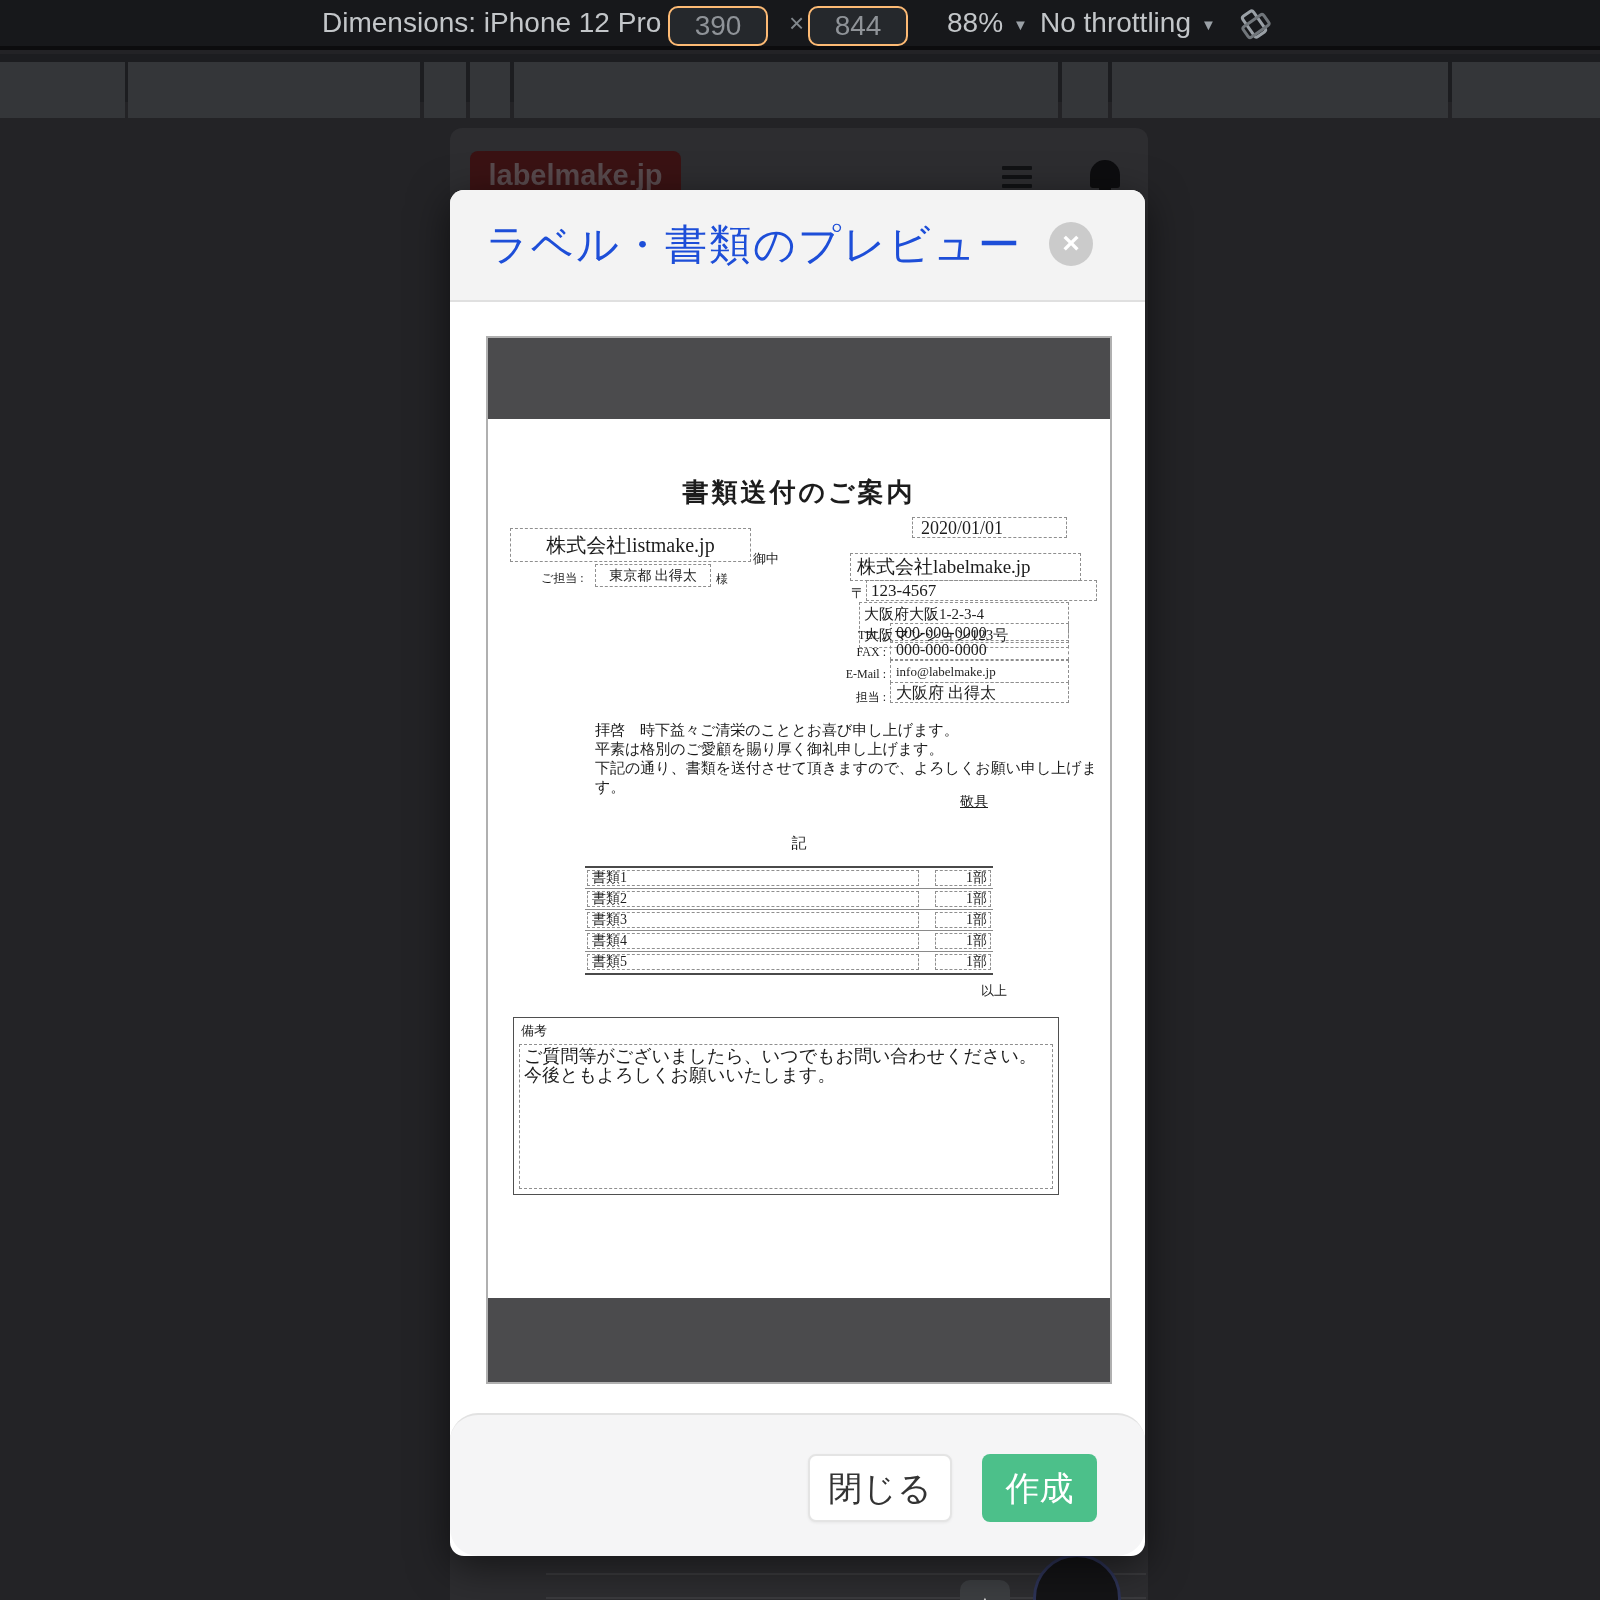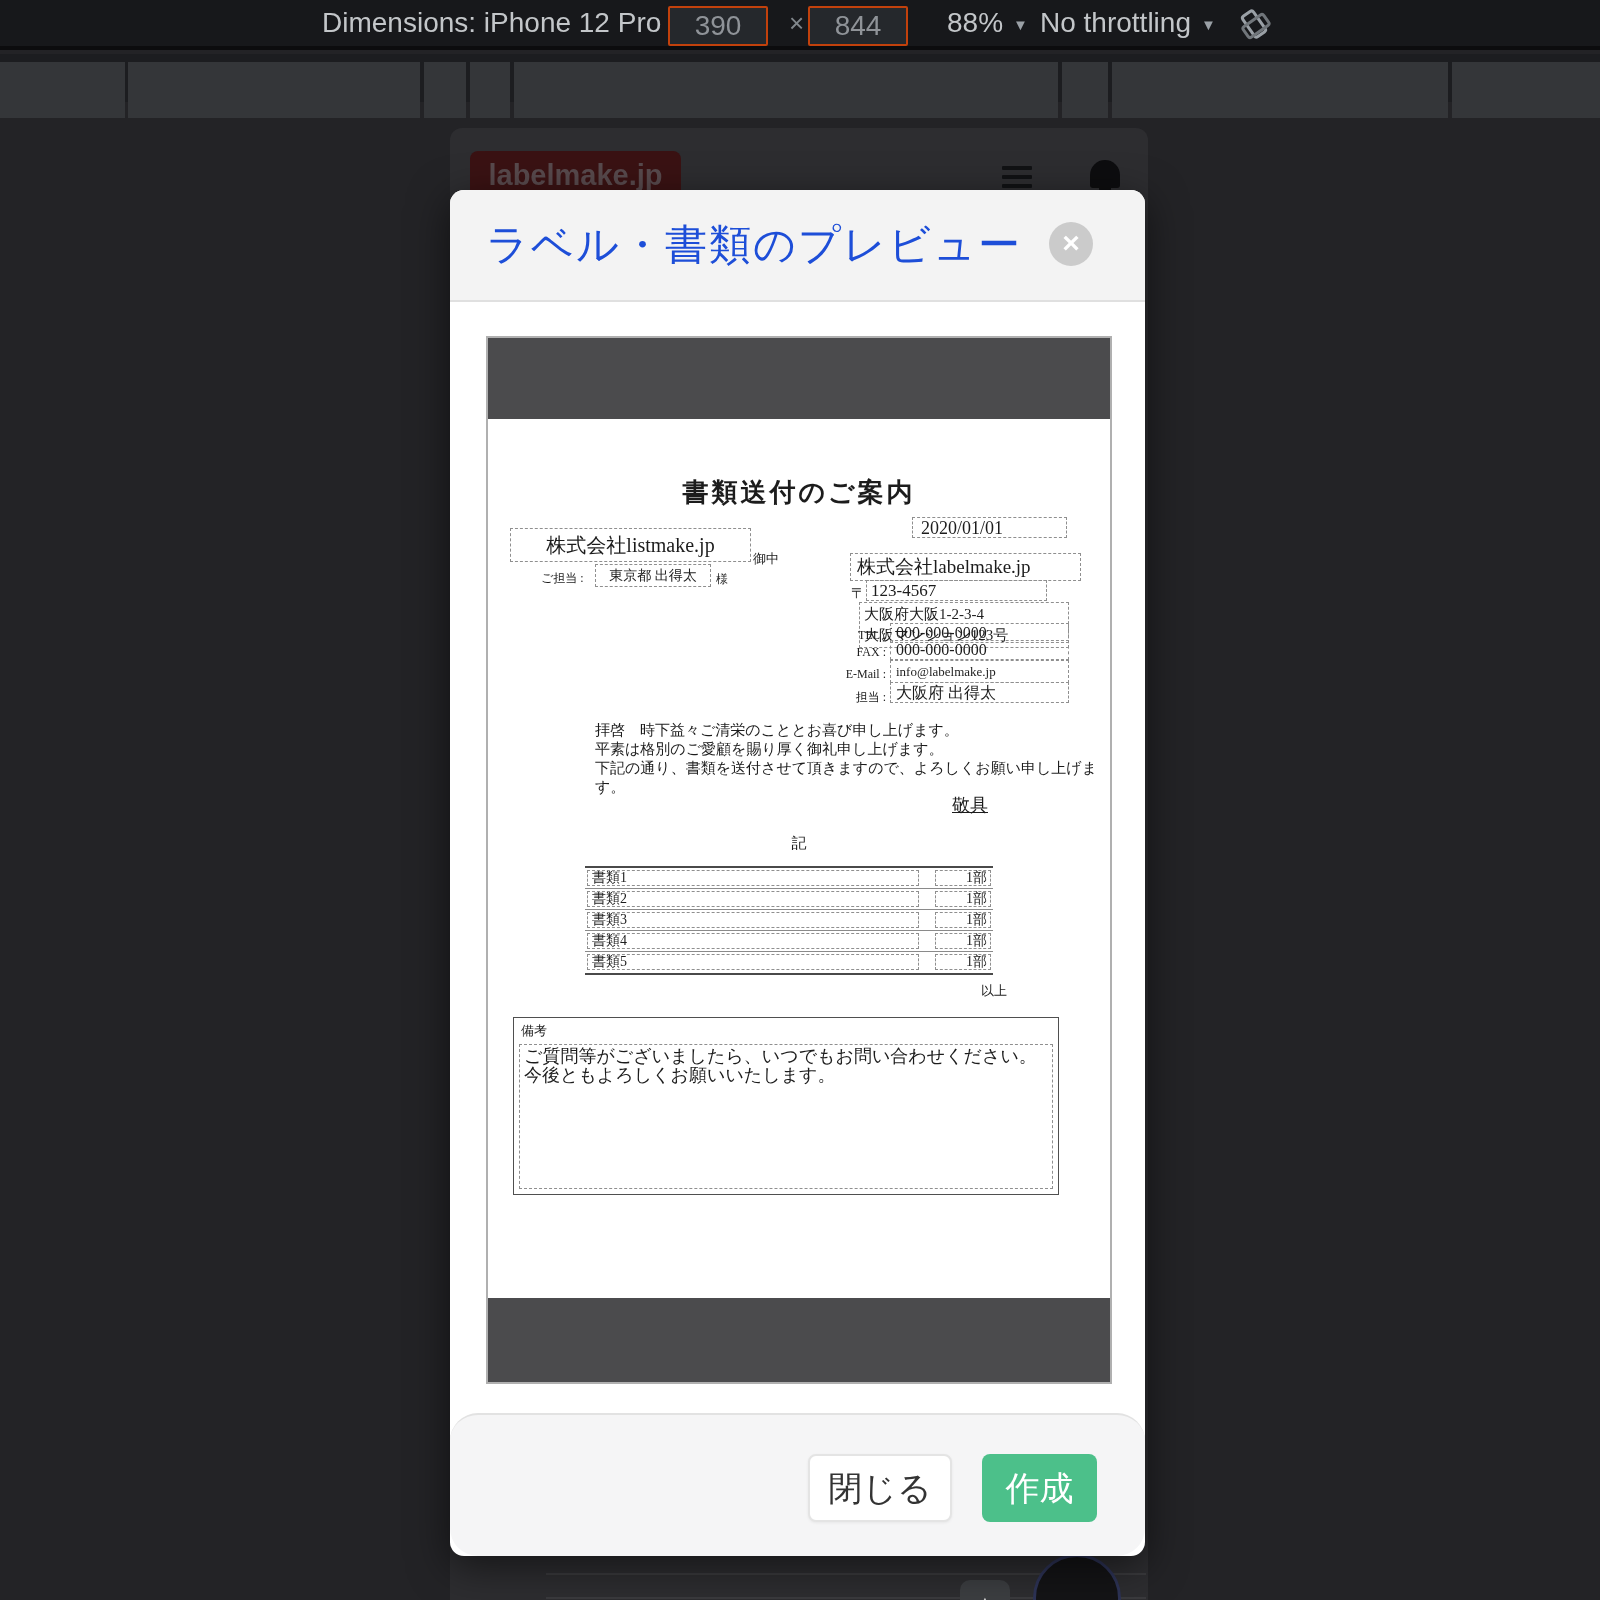--- a/index.html
+++ b/index.html
@@ -6,21 +6,21 @@
   html,body { width:1600px; height:1600px; overflow:hidden; background:#232326;
     font-family:"Liberation Sans", sans-serif; }
 
   
   .toolbar { position:absolute; left:0; top:0; width:1600px; height:50px;
     background:#17181b; border-bottom:4px solid #0c0c0e; }
   .tb-label { position:absolute; top:0; height:46px; line-height:46px;
     color:#c3c6c9; font-size:28px; }
   .caret { color:#9aa0a6; font-size:15px; margin-left:10px; vertical-align:2px; }
   .tb-input { position:absolute; top:6px; width:100px; height:40px;
-    background:#25282c; border:2px solid #c2410c; border-radius:2px;
+    background:#25282c; border:2px solid #fdba74; border-radius:10px;
     color:#8f9398; font-size:28px; text-align:center;
     font-family:"Liberation Sans", sans-serif; }
   .tb-x { position:absolute; top:0; height:46px; line-height:46px;
     color:#80868b; font-size:26px; }
   .rotate-icon { position:absolute; left:1240px; top:8px; width:34px; height:34px; cursor:pointer; }
   .rotate-icon .r1 { position:absolute; left:6px; top:2px; width:16px; height:28px;
     border:3px solid #9aa0a6; border-radius:4px; transform:rotate(-35deg); }
   .rotate-icon .r2 { position:absolute; left:8px; top:4px; width:16px; height:28px;
     border:3px solid #70757a; border-radius:4px; transform:rotate(55deg); }
 
@@ -85,32 +85,32 @@
   .f-to { left:22px; top:109px; width:241px; height:34px; font-size:20px;
     text-align:center; line-height:32px; }
   .t-gotochu { position:absolute; left:265px; top:131px; font-size:13px; }
   .t-contact-label { position:absolute; left:53px; top:151px; font-size:12px; }
   .f-contact { left:107px; top:145px; width:116px; height:23px; font-size:14px;
     text-align:center; line-height:21px; }
   .t-sama { position:absolute; left:228px; top:152px; font-size:12px; }
   .f-from { left:350px; top:134px; width:231px; height:28px; font-size:19px;
     padding-left:6px; line-height:26px;margin-left:12px; }
   .t-postal-mark { position:absolute; left:363px; top:166px; font-size:14px; }
-  .f-postal { left:378px; top:161px; width:181px; height:21px; font-size:17px;
+  .f-postal { left:378px; top:161px; width:231px; height:21px; font-size:17px;
     padding-left:4px; line-height:19px; }
   .f-addr { left:371px; top:183px; width:210px; height:46px; font-size:15px;
     line-height:21px; padding:1px 0 0 4px; white-space:normal; }
   .rlabel { position:absolute; left:290px; width:108px; text-align:right; font-size:12px; }
   .f-tel   { left:402px; top:204px; width:179px; height:20px; font-size:16px; padding-left:5px; line-height:18px; }
   .f-fax   { left:402px; top:221px; width:179px; height:20px; font-size:16px; padding-left:5px; line-height:18px; }
   .f-email { left:402px; top:241px; width:179px; height:23px; font-size:13px; padding-left:5px; line-height:21px; }
   .f-staff { left:402px; top:263px; width:179px; height:21px; font-size:16px; padding-left:5px; line-height:19px; }
   .t-greeting { position:absolute; left:107px; top:302px; font-size:15px; }
   .t-para { position:absolute; left:107px; top:321px; font-size:15px; line-height:19px; }
-  .t-keigu { position:absolute; left:0; right:122px; top:374px; text-align:right; font-size:18px;text-decoration:underline; }
+  .t-keigu { position:absolute; left:0; right:122px; top:374px; text-align:right; font-size:14px;text-decoration:underline; }
   .t-ki { position:absolute; left:0; top:415px; width:100%; text-align:center; font-size:15px; }
 
   .doc-table { position:absolute; left:97px; top:447px; width:408px;
     border-top:2px solid #4a4a4a; border-bottom:2px solid #4a4a4a; }
   .doc-row { position:relative; height:21px; border-bottom:1px solid #8a8a8a; }
   .doc-row:last-child { border-bottom:none; }
   .cell-name { position:absolute; left:2px; top:2px; width:332px; height:16px;
     border:1px dashed #8f8f8f; font-size:14px; line-height:14px; padding-left:4px;
     white-space:nowrap; overflow:hidden; }
   .cell-count { position:absolute; right:2px; top:2px; width:56px; height:16px;

